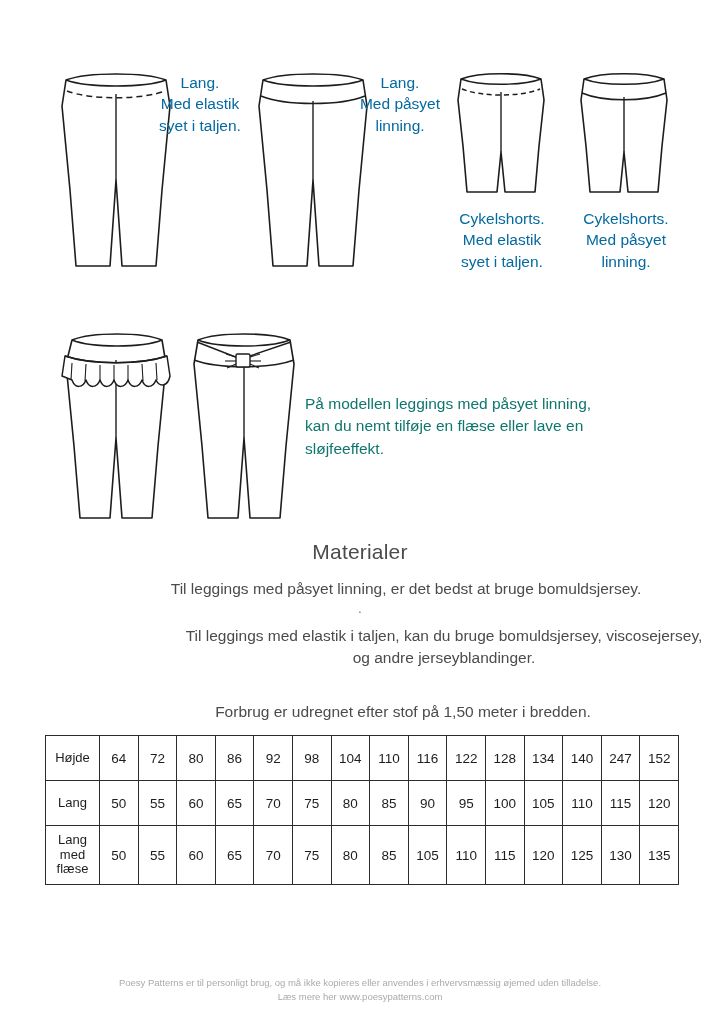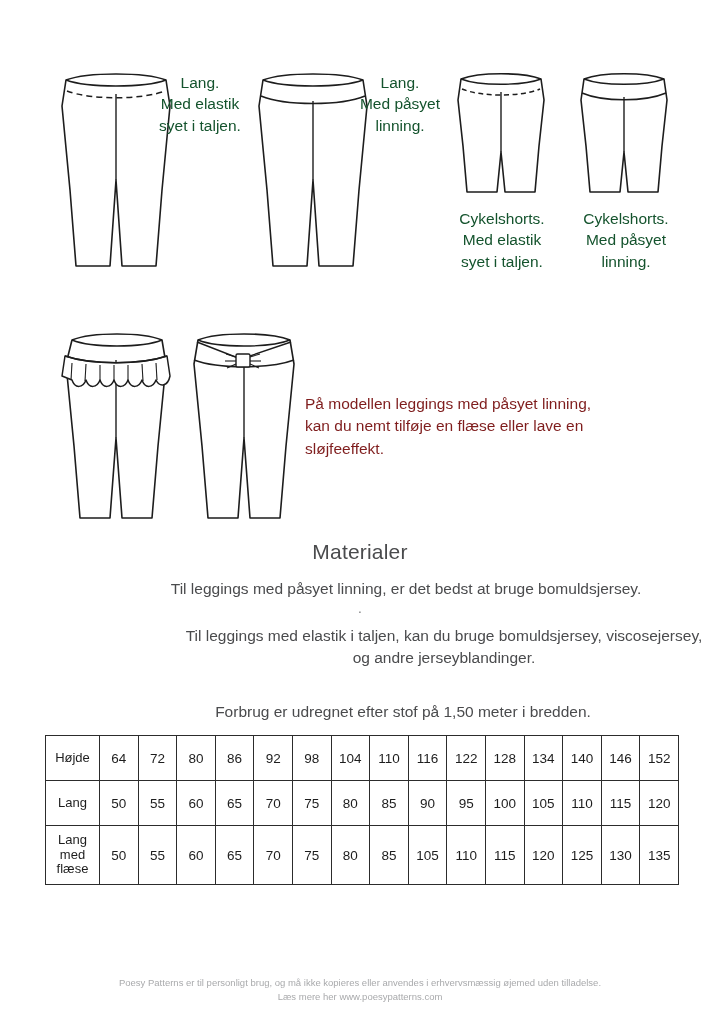--- a/index.html
+++ b/index.html
@@ -14,31 +14,31 @@
   .page{position:relative;width:720px;height:1018px;}
 
   
   .row-illus{position:absolute;left:0;right:0;}
   .fig{position:absolute;}
   .fig svg{display:block;overflow:visible;}
   .caption{
     position:absolute;
     font-size:15.5px;
     line-height:1.38;
-    color:#14532d;
+    color:#0369a1;
     text-align:center;
     white-space:pre-line;
   }
 
   
   .para-right{
     position:absolute;
     font-size:15.5px;
     line-height:1.45;
-    color:#7f1d1d;
+    color:#0f766e;
     white-space:pre-line;
   }
   .mat-title{
     position:absolute;
     width:100%;
     text-align:center;
     font-size:21px;
     color:#4a4b4d;
     letter-spacing:.2px;
   }
@@ -225,21 +225,21 @@
           <td>86</td>
           <td>92</td>
           <td>98</td>
           <td>104</td>
           <td>110</td>
           <td>116</td>
           <td>122</td>
           <td>128</td>
           <td>134</td>
           <td>140</td>
-          <td>146</td>
+          <td>247</td>
           <td>152</td>
         </tr>
         <tr>
           <td class="rowhead">Lang</td>
           <td>50</td>
           <td>55</td>
           <td>60</td>
           <td>65</td>
           <td>70</td>
           <td>75</td>

